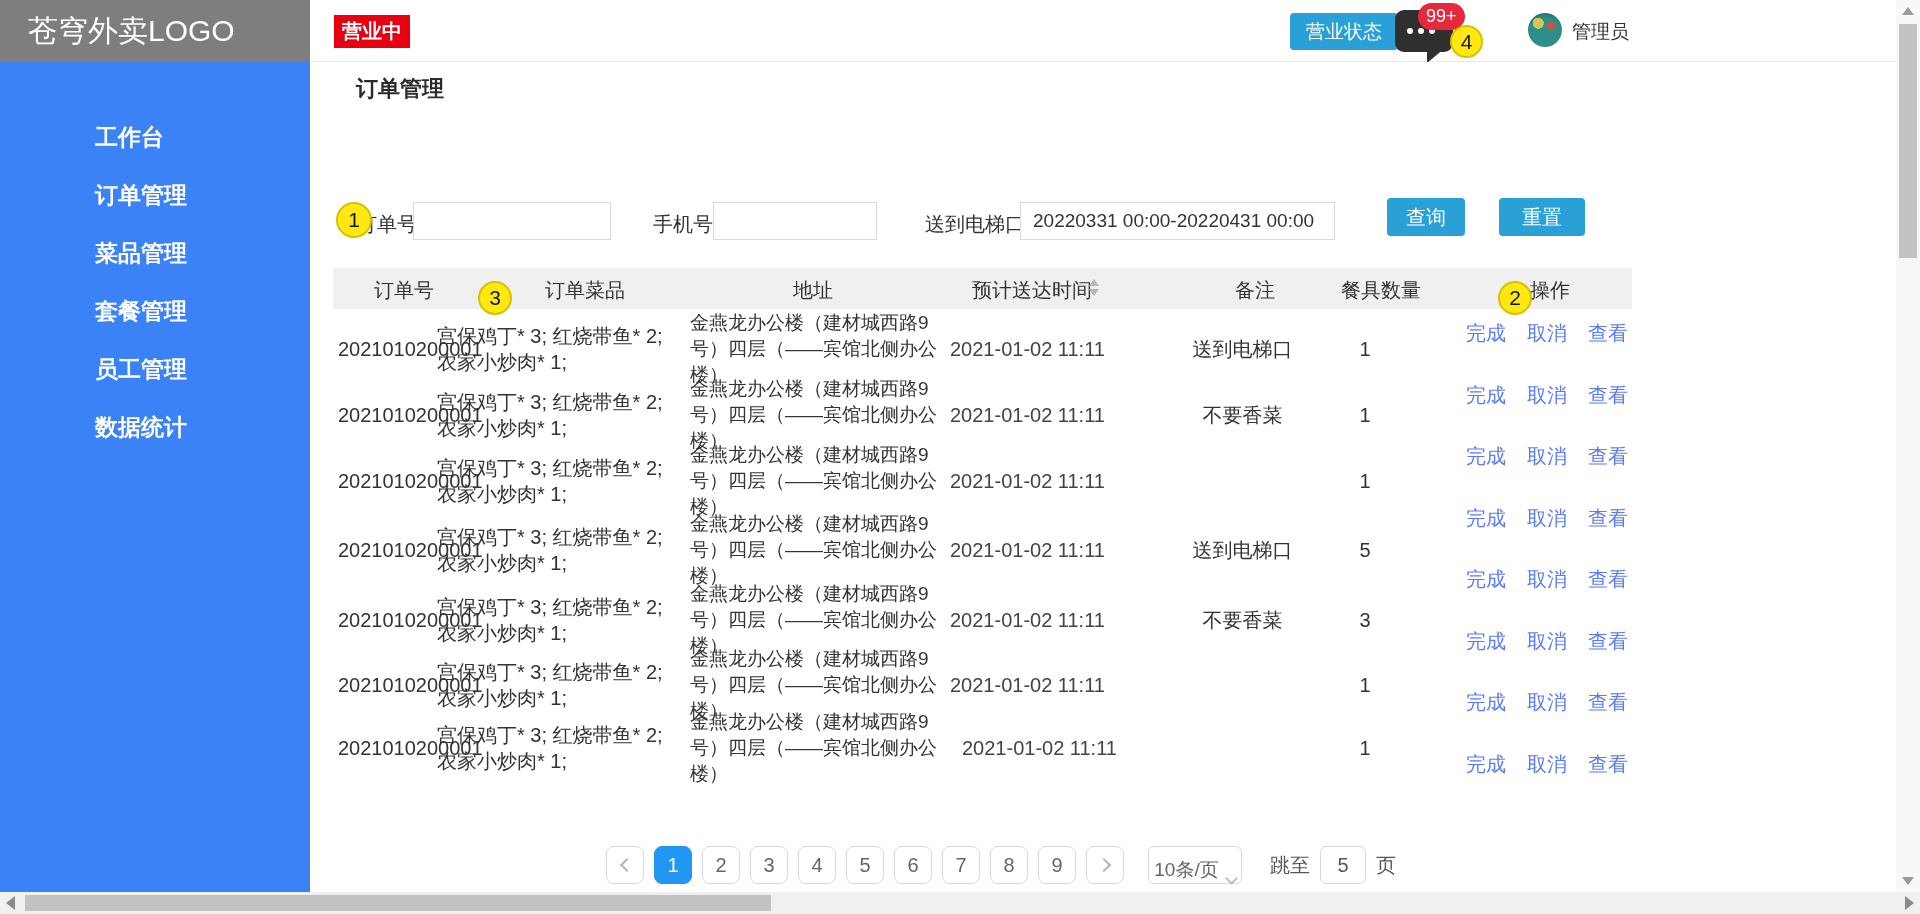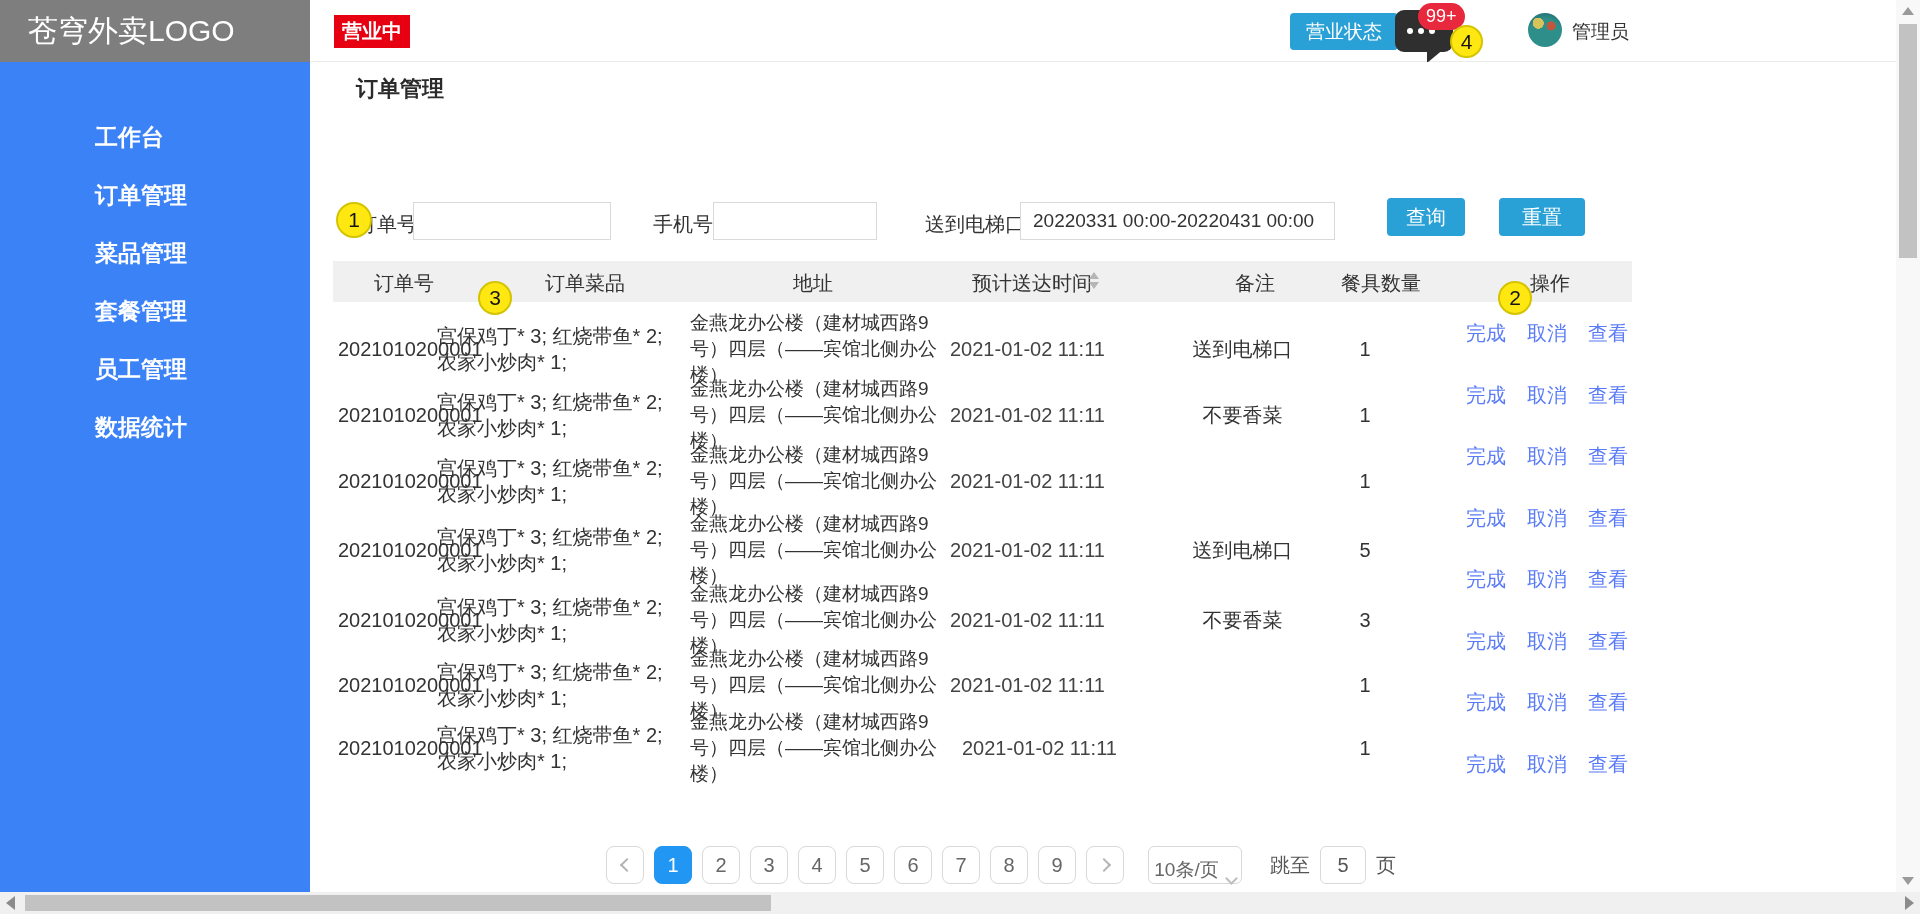--- a/index.html
+++ b/index.html
@@ -50,21 +50,21 @@
   .f-label { position:absolute; top:101px; font-size:20px; color:#333; white-space:nowrap; }
   .f-input { position:absolute; top:92px; height:38px; border:1px solid #d9d9d9; background:#fff; font-size:19px; color:#333; padding:0 12px; font-family:inherit; }
   .in-order { left:103px; width:198px; }
   .in-phone { left:403px; width:164px; }
   .in-time  { left:710px; width:315px; }
   .btn-search { position:absolute; left:1077px; top:88px; width:78px; height:38px; font-size:20px; }
   .btn-reset  { position:absolute; left:1189px; top:88px; width:86px; height:38px; font-size:20px; }
   .m1 { left:26px; top:92px; width:36px; height:36px; }
 
   
-  .thead { position:absolute; left:23px; top:151px; width:1299px; height:41px; background:#f0f0f0; }
+  .thead { position:absolute; left:23px; top:158px; width:1299px; height:41px; background:#f0f0f0; }
   .hcell { position:absolute; top:9px; font-size:20px; color:#333; white-space:nowrap; }
   .hc1{left:41px;} .hc2{left:212px;} .hc3{left:460px;} .hc4{left:639px;} .hc5{left:902px;} .hc6{left:1008px;} .hc7{left:1197px;}
   .sort-icon { position:absolute; left:755px; top:10px; width:12px; height:20px; cursor:pointer; }
   .sort-icon .up   { position:absolute; left:1px; top:1px;  width:0; height:0; border-left:5px solid transparent; border-right:5px solid transparent; border-bottom:7px solid #b5b5b5; }
   .sort-icon .down { position:absolute; left:1px; top:11px; width:0; height:0; border-left:5px solid transparent; border-right:5px solid transparent; border-top:7px solid #b5b5b5; }
   .m3 { left:168px; top:171px; width:34px; height:34px; }
   .m2 { left:1188px; top:171px; width:34px; height:34px; }
 
   
   .trow { position:absolute; left:0; width:1322px; }

